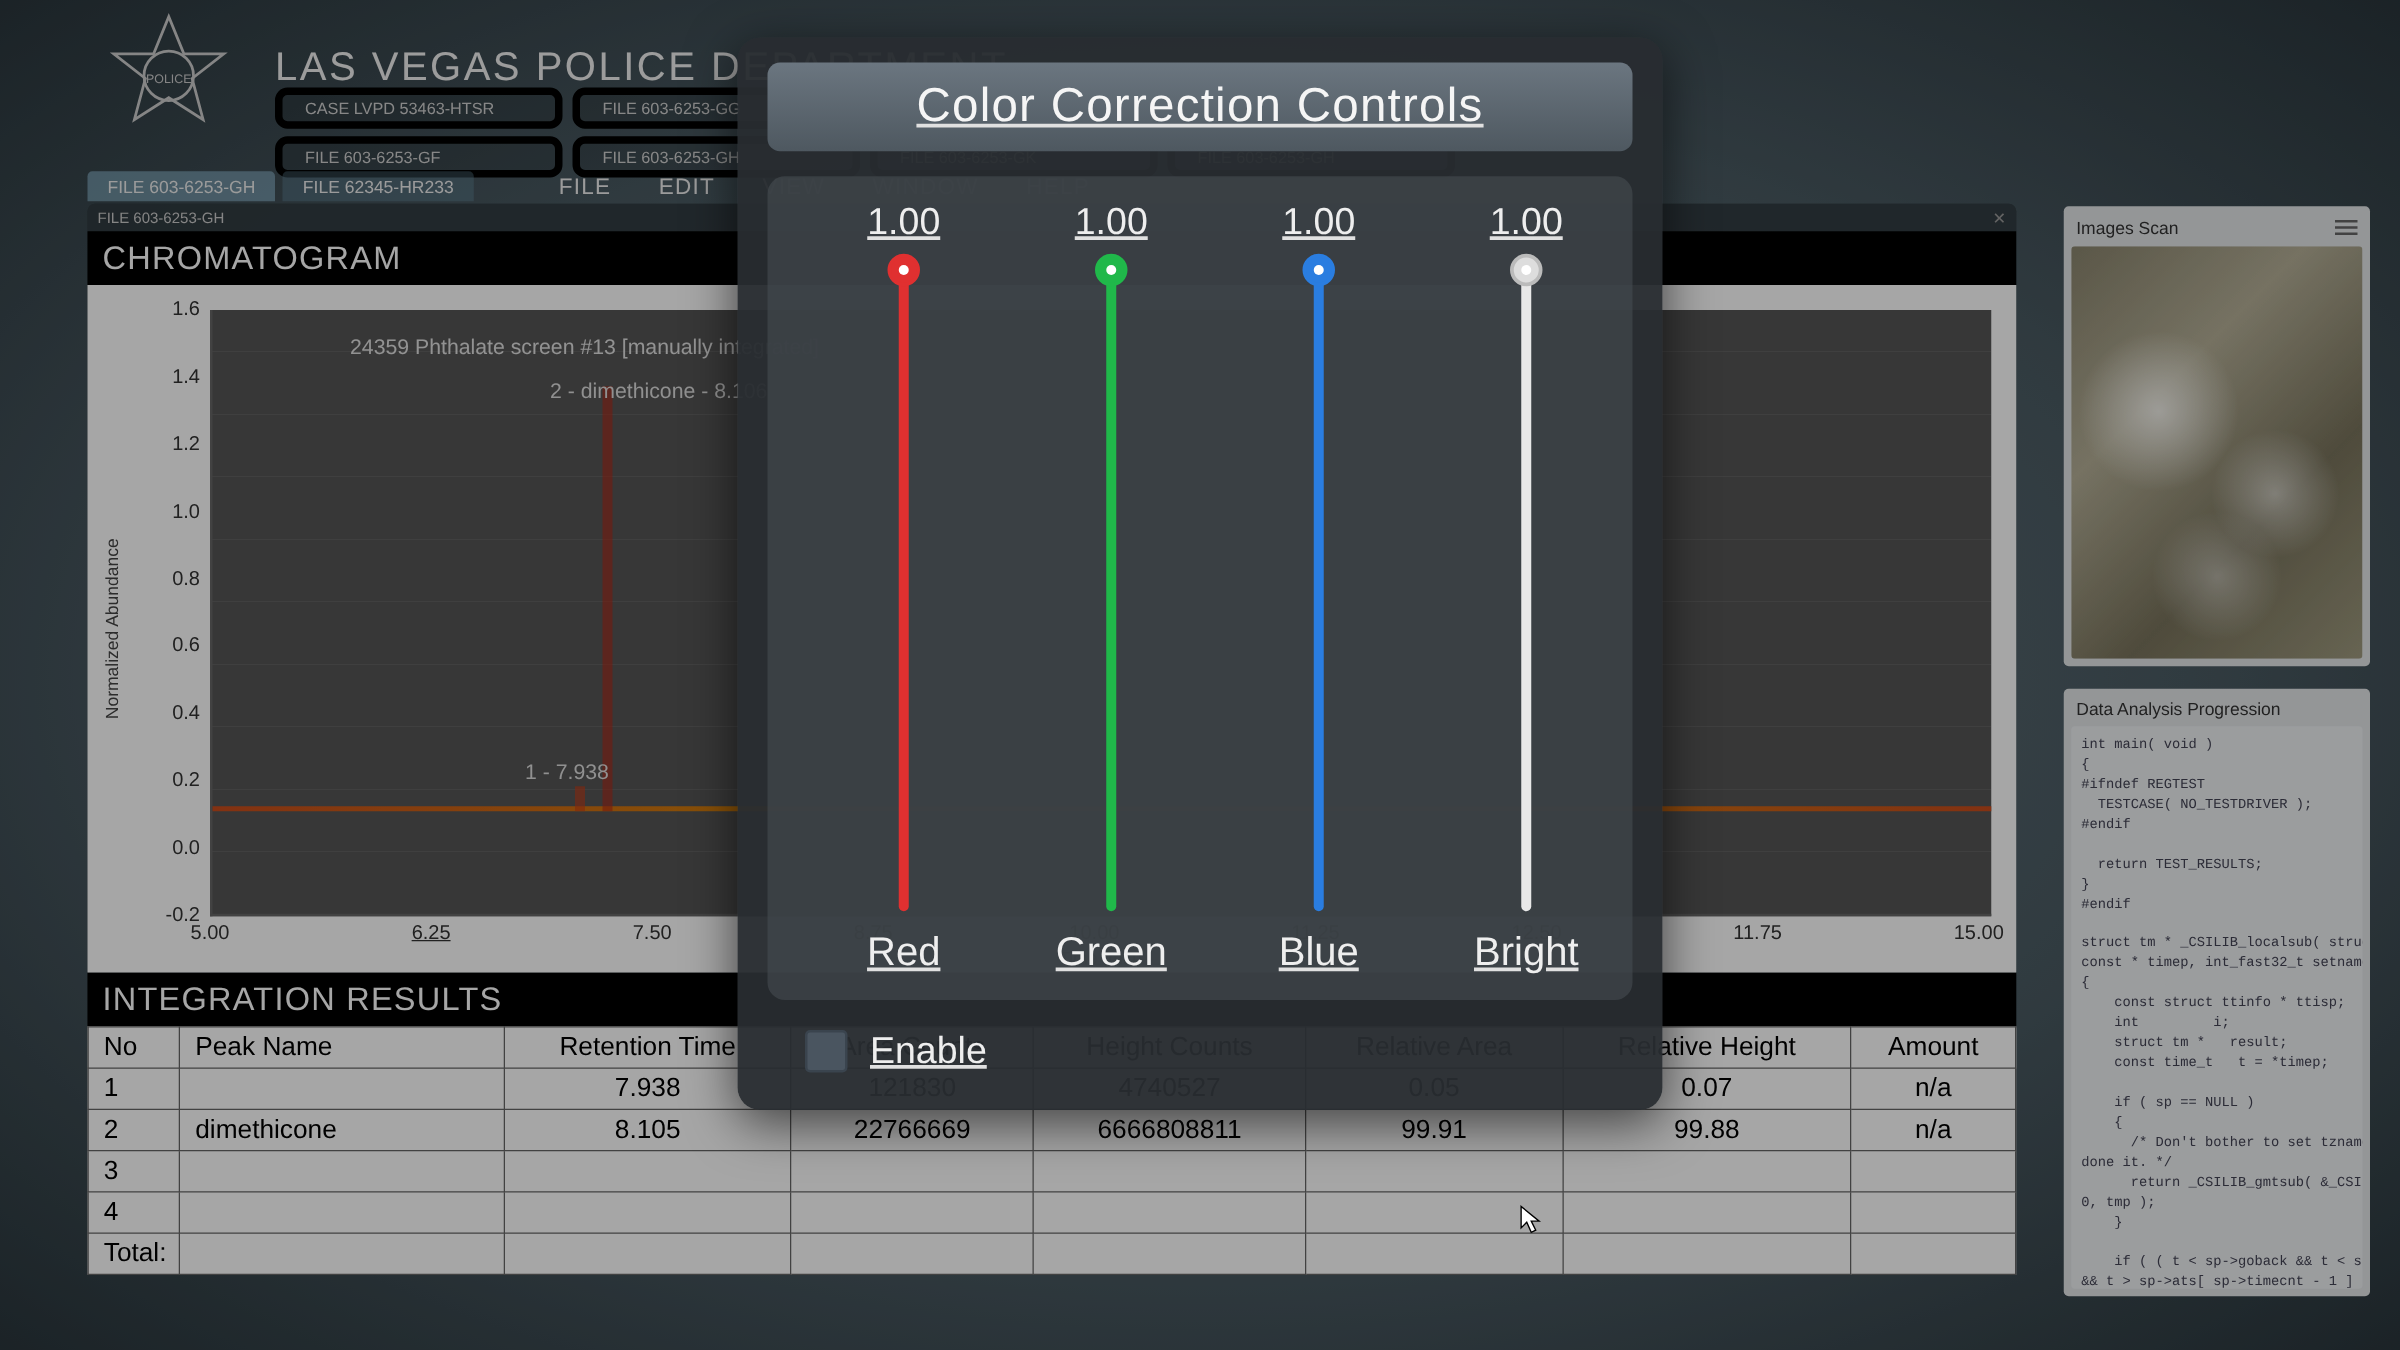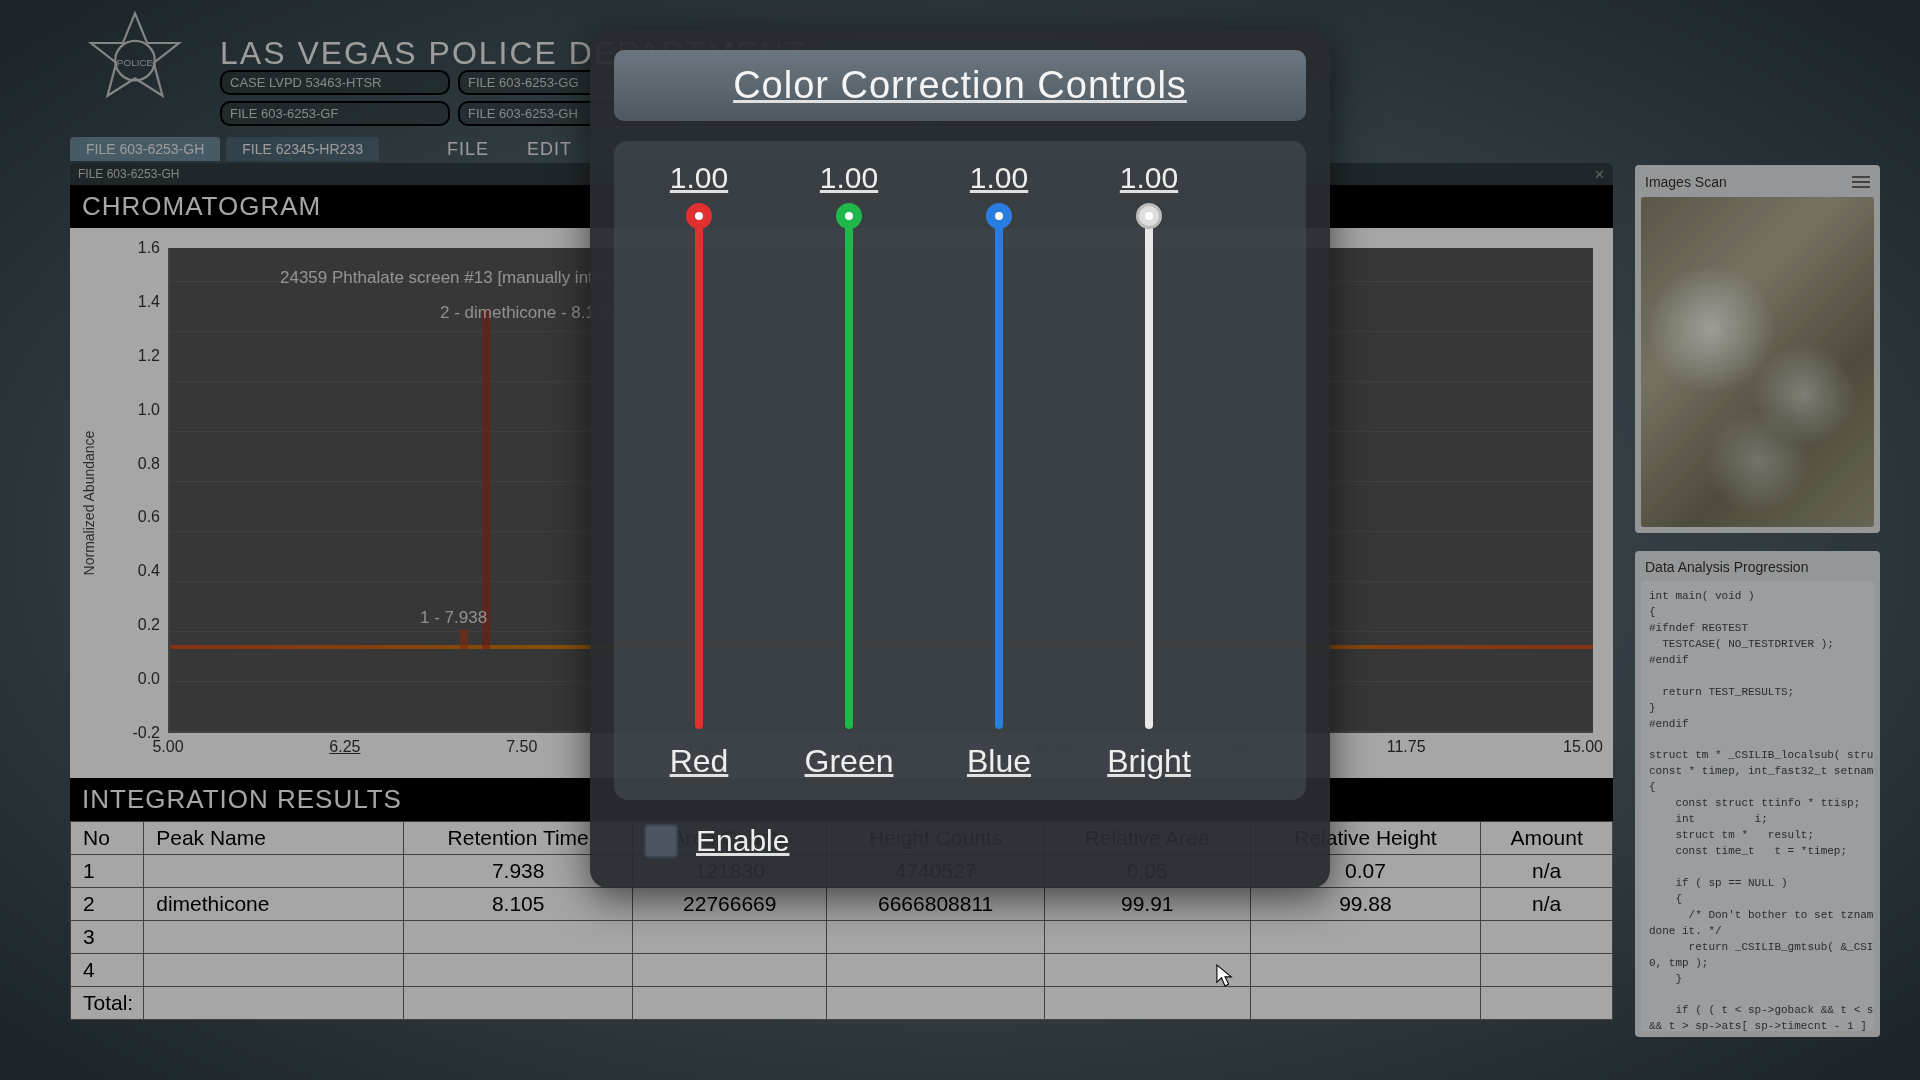--- a/index.html
+++ b/index.html
@@ -22,21 +22,21 @@
 }
 .badge svg { width: 100%; height: 100%; }
 .dept-title {
   position: absolute; left: 140px; top: 25px;
   font-size: 32px; font-weight: 400; letter-spacing: 2px; color: #f0f0f0;
 }
 .breadcrumbs {
   position: absolute; left: 140px; top: 60px; display: flex; gap: 8px;
 }
 .bc-pill {
-  border: 2px solid #000000; border-radius: 10px; padding: 3px 8px;
+  border: 6px solid #000000; border-radius: 10px; padding: 3px 18px;
   font-size: 13px; color: #d0d0d0; min-width: 230px; background: rgba(0,0,0,0.15);
 }
 .bc-stack { display: flex; flex-direction: column; gap: 6px; }
 
 
 .tabbar {
   position: absolute; left: 70px; top: 135px; right: 40px; height: 28px;
   display: flex; gap: 6px; align-items: center;
 }
 .tab {
@@ -113,21 +113,21 @@
 .int-table th, .int-table td {
   border:1px solid #666; padding: 4px 10px; font-size:21px; text-align:center;
   height: 30px;
 }
 .int-table th { background:#fff; font-weight:400; }
 .int-table .no-col { width:70px; text-align:left; padding-left:12px;}
 .int-table .name-col { text-align:left; padding-left:12px; width: 260px;}
 
 
 .side {
-  position:absolute; right: 40px; top: 165px; width: 245px;
+  position:absolute; right: 24px; top: 165px; width: 245px;
 }
 .panel {
   background: #e4e7e9; border-radius: 4px; padding: 6px; margin-bottom: 18px;
   color:#333;
 }
 .panel-hdr {
   display:flex; justify-content:space-between; align-items:center;
   font-size:14px; padding:2px 4px 6px 4px;
 }
 .hamburger { width:18px; }
@@ -158,21 +158,21 @@
   border-radius: 18px; padding: 20px 24px 30px 24px;
   box-shadow: 0 10px 40px rgba(0,0,0,0.6);
 }
 .modal-title {
   background: linear-gradient(to bottom, #6b7680, #4e5860);
   border-radius: 10px; text-align:center; font-size: 38px; padding: 14px 0;
   color:#f5f5f5; letter-spacing:1px;
 }
 .sliders {
   margin-top: 20px; background: rgba(70,76,82,0.6); border-radius: 14px;
-  padding: 20px 10px; display:flex; justify-content:flex-start;
+  padding: 20px 10px; display:flex; justify-content:flex-end;gap:16px;
 }
 .slider-col { display:flex; flex-direction:column; align-items:center; width:150px;}
 .slider-val { font-size: 30px; color:#eee; margin-bottom: 14px;}
 .slider-track {
   width: 8px; height: 520px; border-radius:4px; position:relative; margin-bottom: 14px;
 }
 .slider-thumb {
   position:absolute; top:-6px; left:50%; transform:translateX(-50%);
   width:26px; height:26px; border-radius:50%; border:3px solid;
   background:#fff;

